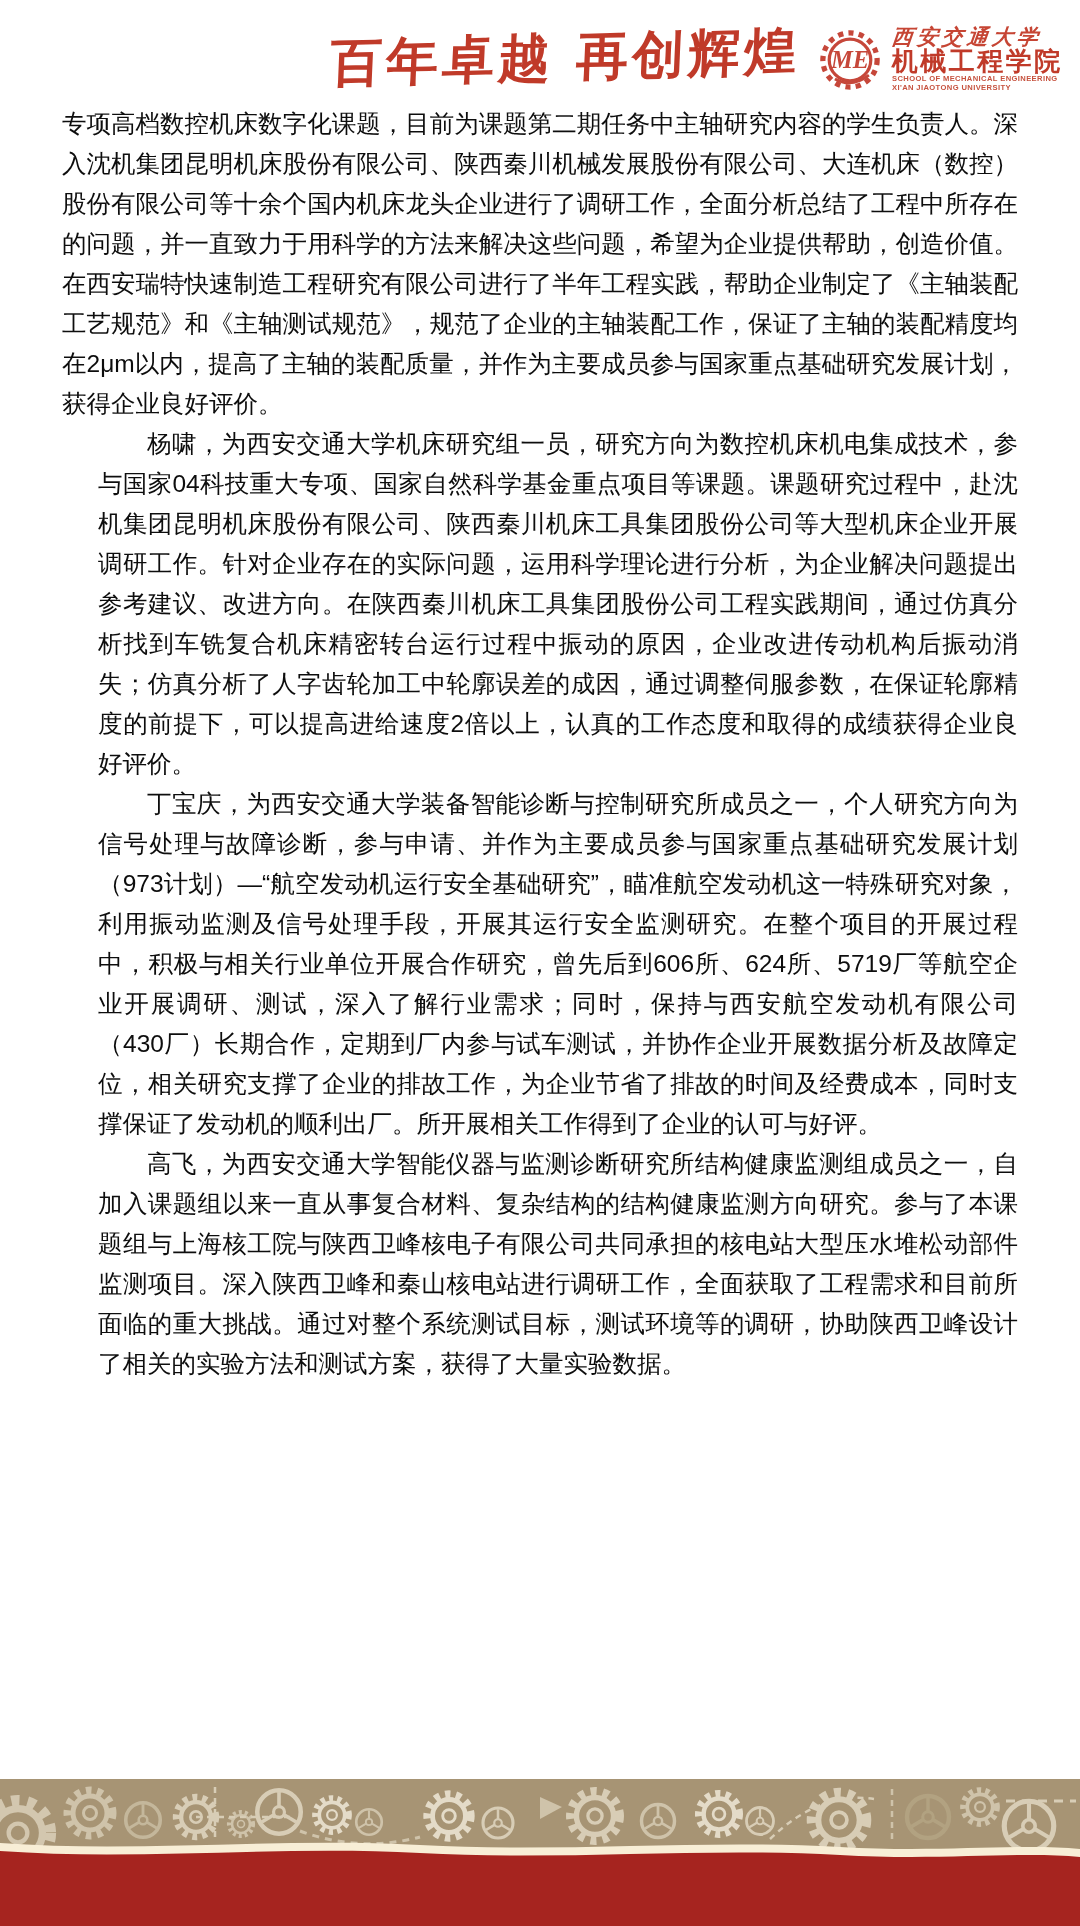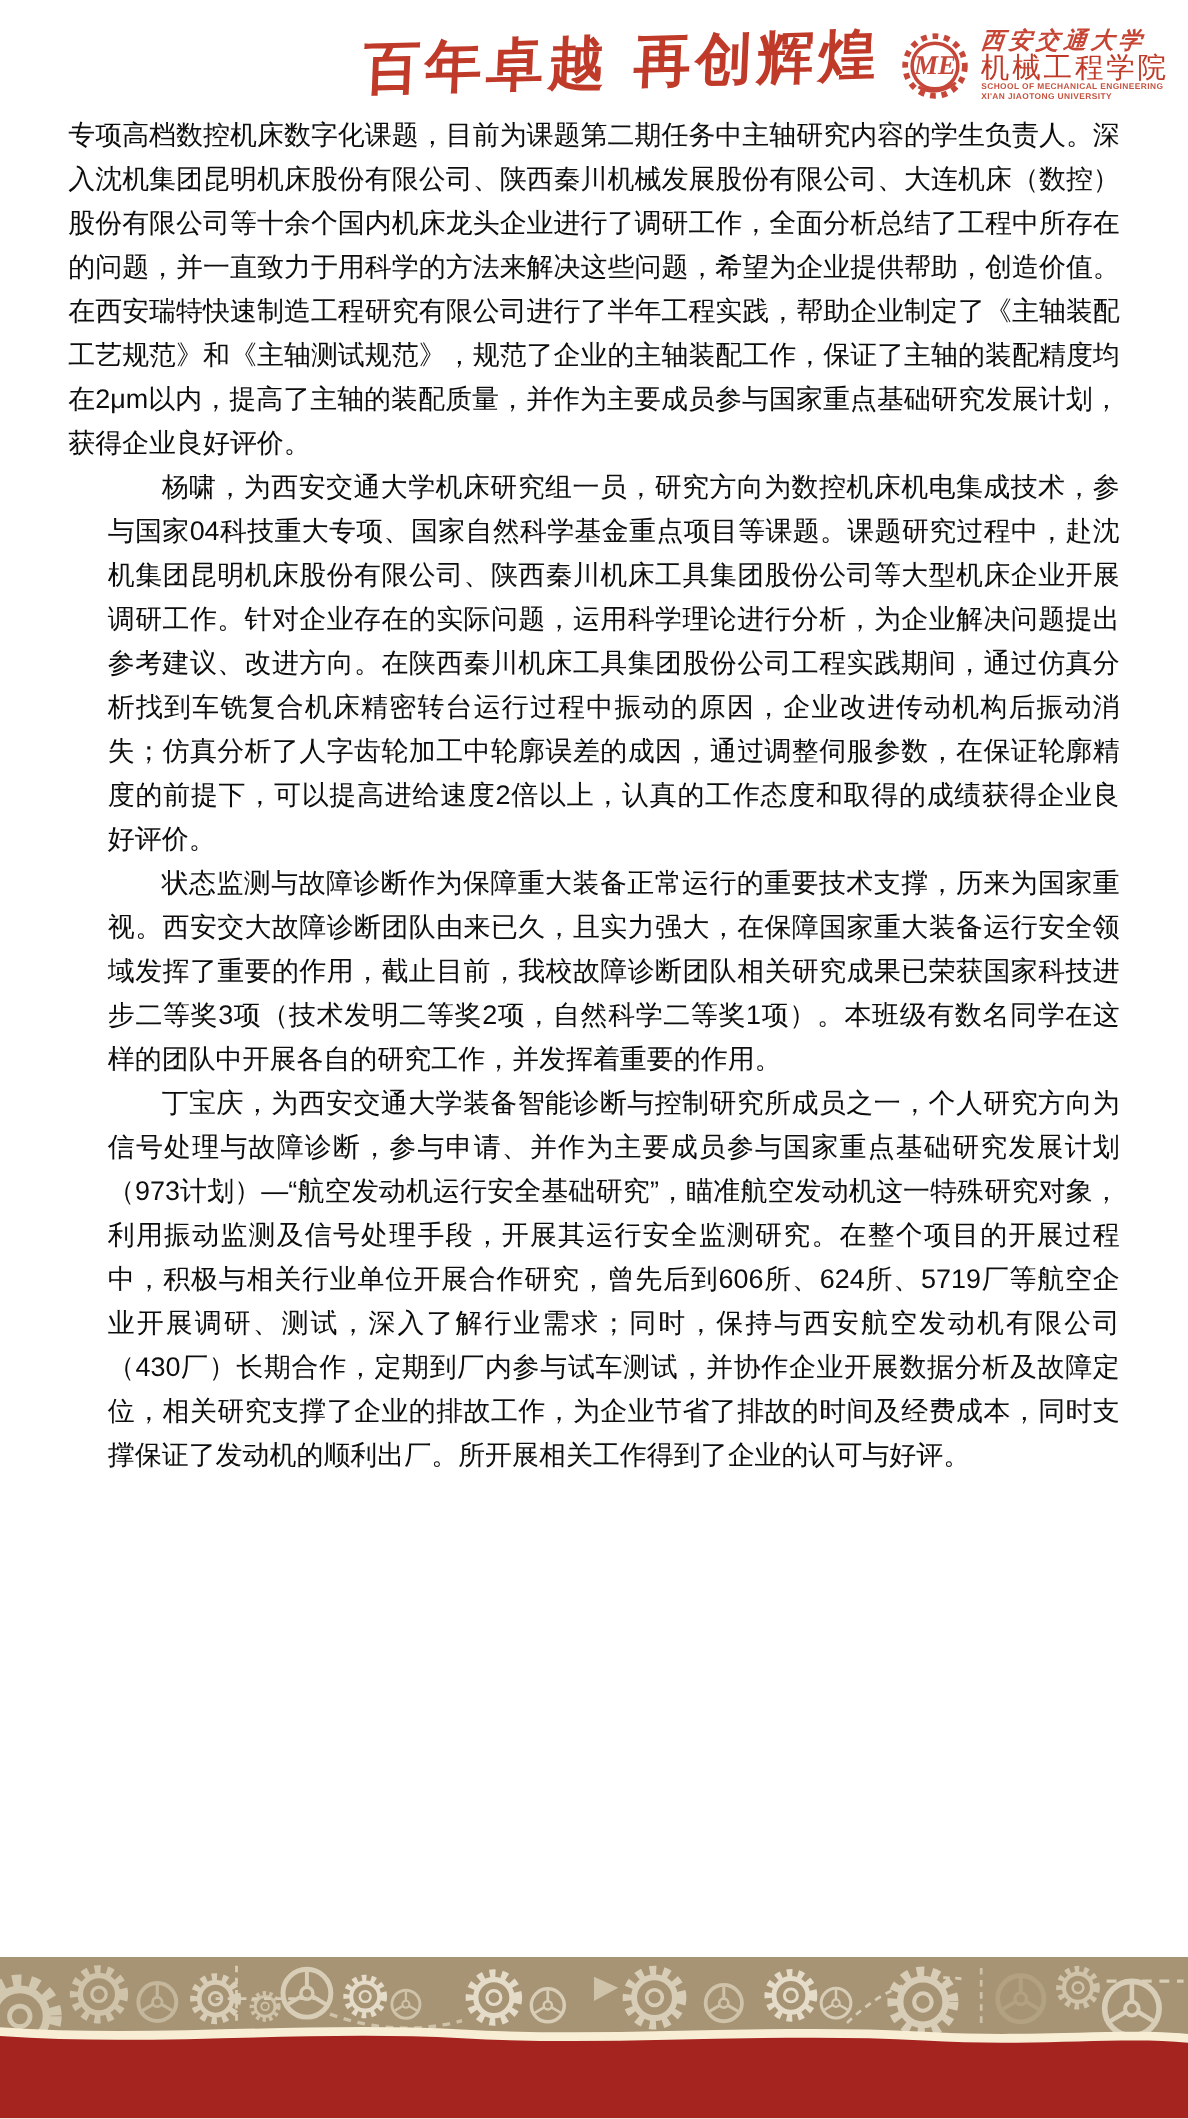--- a/index.html
+++ b/index.html
@@ -23,21 +23,21 @@
   }
   .logo{display:flex;align-items:flex-start;gap:8px;}
   .logo-gear{width:68px;height:68px;flex:0 0 auto;}
   .logo-text{display:flex;flex-direction:column;line-height:1.05;}
   .logo-univ-cn{
     color:#c64534;font-size:21px;font-weight:700;letter-spacing:4px;
     font-family:"DejaVu Serif","Liberation Serif",serif;
     font-style:italic;transform:skewX(-6deg);white-space:nowrap;
   }
   .logo-school-cn{
-    color:#c03a29;font-size:26px;font-weight:400;letter-spacing:2.5px;white-space:nowrap;
+    color:#c03a29;font-size:26px;font-weight:700;letter-spacing:2.5px;white-space:nowrap;
   }
   .logo-en{
     color:#c6523f;font-size:8px;font-weight:700;letter-spacing:.4px;white-space:nowrap;
     transform:scale(.95);transform-origin:left top;
   }
   
   .doc{
     position:absolute;top:104px;left:62px;width:956px;
     color:#0d0d0d;font-size:24.5px;line-height:40px;
     text-align:justify;
@@ -68,22 +68,22 @@
       <span class="logo-school-cn">机械工程学院</span>
       <span class="logo-en">SCHOOL OF MECHANICAL ENGINEERING</span>
       <span class="logo-en">XI'AN JIAOTONG UNIVERSITY</span>
     </div>
   </div>
 </div>
 
 <div class="doc">
   <p>专项高档数控机床数字化课题，目前为课题第二期任务中主轴研究内容的学生负责人。深入沈机集团昆明机床股份有限公司、陕西秦川机械发展股份有限公司、大连机床（数控）股份有限公司等十余个国内机床龙头企业进行了调研工作，全面分析总结了工程中所存在的问题，并一直致力于用科学的方法来解决这些问题，希望为企业提供帮助，创造价值。在西安瑞特快速制造工程研究有限公司进行了半年工程实践，帮助企业制定了《主轴装配工艺规范》和《主轴测试规范》，规范了企业的主轴装配工作，保证了主轴的装配精度均在2μm以内，提高了主轴的装配质量，并作为主要成员参与国家重点基础研究发展计划，获得企业良好评价。</p>
   <p class="indent">杨啸，为西安交通大学机床研究组一员，研究方向为数控机床机电集成技术，参与国家04科技重大专项、国家自然科学基金重点项目等课题。课题研究过程中，赴沈机集团昆明机床股份有限公司、陕西秦川机床工具集团股份公司等大型机床企业开展调研工作。针对企业存在的实际问题，运用科学理论进行分析，为企业解决问题提出参考建议、改进方向。在陕西秦川机床工具集团股份公司工程实践期间，通过仿真分析找到车铣复合机床精密转台运行过程中振动的原因，企业改进传动机构后振动消失；仿真分析了人字齿轮加工中轮廓误差的成因，通过调整伺服参数，在保证轮廓精度的前提下，可以提高进给速度2倍以上，认真的工作态度和取得的成绩获得企业良好评价。</p>
-  <p class="indent">状态监测与故障诊断作为保障重大装备正常运行的重要技术支撑，历来为国家重视。西安交大故障诊断团队由来已久，且实力强大，在保障国家重大装备运行安全领域发挥了重要的作用，截止目前，我校故障诊断团队相关研究成果已荣获国家科技进步二等奖3项（技术发明二等奖2项，自然科学二等奖1项）。本班级有数名同学在这样的团队中开展各自的研究工作，并发挥着重要的作用。</p>
   <p class="indent">丁宝庆，为西安交通大学装备智能诊断与控制研究所成员之一，个人研究方向为信号处理与故障诊断，参与申请、并作为主要成员参与国家重点基础研究发展计划（973计划）—“航空发动机运行安全基础研究”，瞄准航空发动机这一特殊研究对象，利用振动监测及信号处理手段，开展其运行安全监测研究。在整个项目的开展过程中，积极与相关行业单位开展合作研究，曾先后到606所、624所、5719厂等航空企业开展调研、测试，深入了解行业需求；同时，保持与西安航空发动机有限公司（430厂）长期合作，定期到厂内参与试车测试，并协作企业开展数据分析及故障定位，相关研究支撑了企业的排故工作，为企业节省了排故的时间及经费成本，同时支撑保证了发动机的顺利出厂。所开展相关工作得到了企业的认可与好评。</p>
+  <p class="indent">高飞，为西安交通大学智能仪器与监测诊断研究所结构健康监测组成员之一，自加入课题组以来一直从事复合材料、复杂结构的结构健康监测方向研究。参与了本课题组与上海核工院与陕西卫峰核电子有限公司共同承担的核电站大型压水堆松动部件监测项目。深入陕西卫峰和秦山核电站进行调研工作，全面获取了工程需求和目前所面临的重大挑战。通过对整个系统测试目标，测试环境等的调研，协助陕西卫峰设计了相关的实验方法和测试方案，获得了大量实验数据。</p>
 </div>
 
 <div class="footer">
   <svg width="1080" height="147" viewBox="0 0 1080 147" xmlns="http://www.w3.org/2000/svg">
     <defs>
       <symbol id="gear" viewBox="-32 -32 64 64">
         <circle r="22" fill="none" stroke="currentColor" stroke-width="9" stroke-dasharray="5.5 5.5"></circle>
         <circle r="17" fill="none" stroke="currentColor" stroke-width="5"></circle>
         <circle r="6.5" fill="none" stroke="currentColor" stroke-width="3"></circle>
       </symbol>

